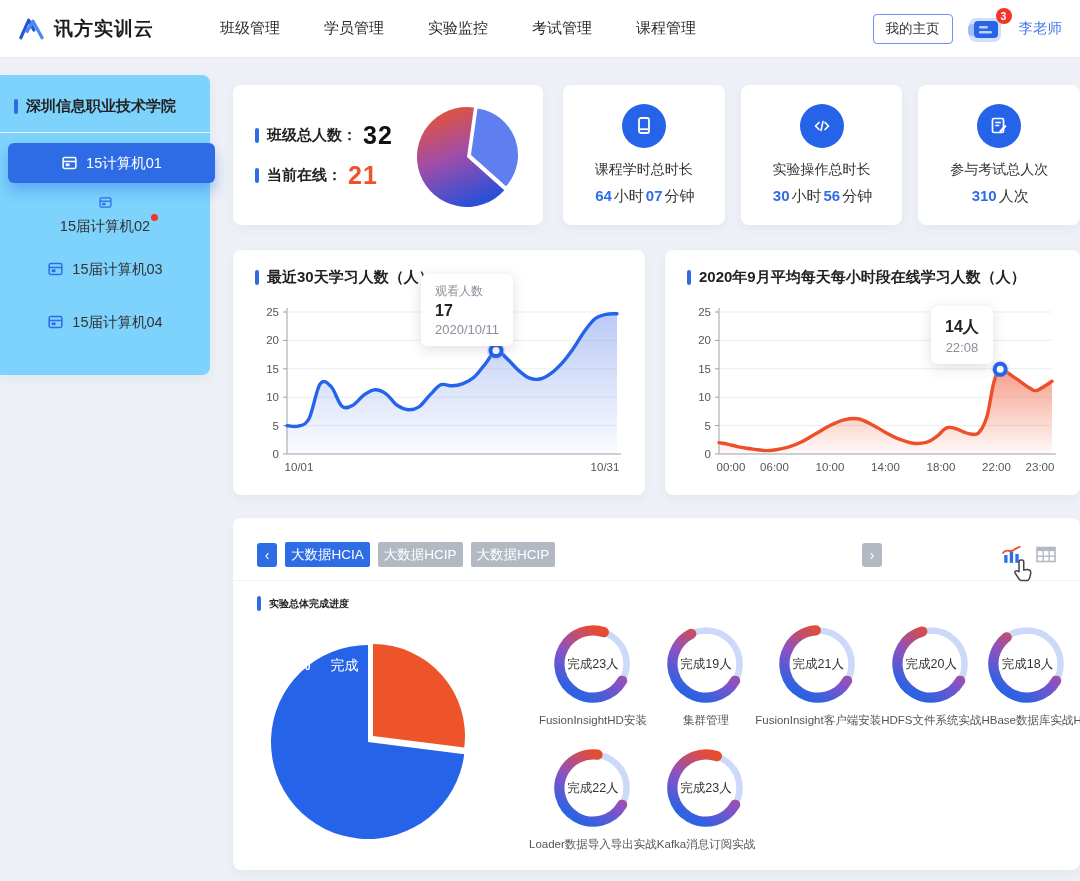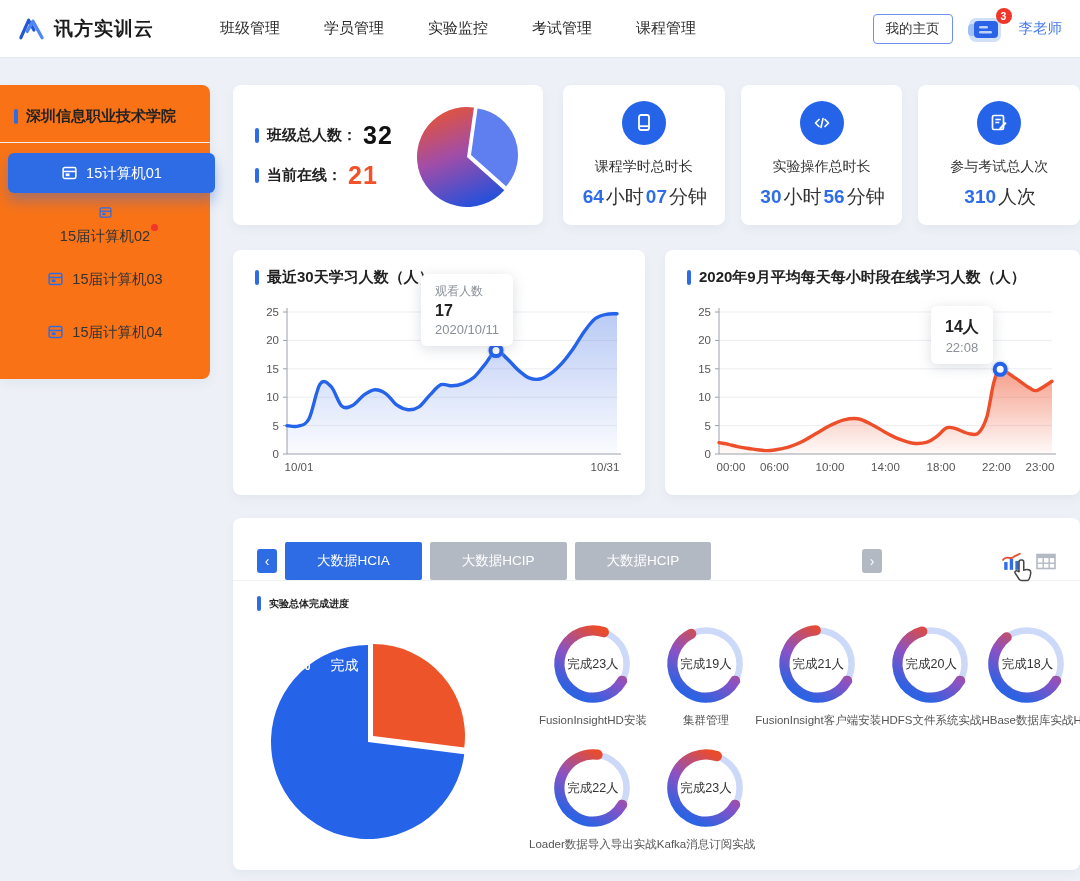--- a/index.html
+++ b/index.html
@@ -20,22 +20,22 @@
   .header-right{margin-left:auto;display:flex;align-items:center;gap:14px;}
   .home-btn{border:1px solid #6d93ee;border-radius:4px;background:#fff;color:#333;
     font-size:13.5px;padding:5px 12px;cursor:pointer;font-family:inherit;}
   .avatar-wrap{position:relative;width:38px;height:30px;}
   .badge{position:absolute;top:-6px;right:-7px;min-width:16px;height:16px;border-radius:8px;
     background:#f0352b;color:#fff;font-size:10.5px;line-height:16px;text-align:center;font-weight:bold;}
   .user-name{color:#4a7bea;font-size:14.5px;}
   
   .card{background:#fff;border-radius:8px;box-shadow:0 4px 10px rgba(40,70,140,.05);box-sizing:border-box;}
   
-  .sidebar{position:absolute;left:0;top:85px;width:210px;background:#f97316;
-    border-radius:0 8px 8px 0;box-shadow:0 4px 12px rgba(40,70,140,.06);padding-bottom:14px;}
+  .sidebar{position:absolute;left:0;top:75px;width:210px;background:#7dd3fc;
+    border-radius:0 8px 8px 0;box-shadow:0 4px 12px rgba(40,70,140,.06);padding-bottom:20px;}
   .school{display:flex;align-items:center;padding:22px 14px 16px 14px;
     font-size:15px;font-weight:bold;color:#222;}
   .sidebar-divider{height:1px;background:#efefef;margin:0;}
   .side-item{position:relative;display:flex;align-items:center;justify-content:center;gap:8px;
     height:40px;margin:13px 0;font-size:14.5px;color:#333;cursor:pointer;}
   .side-item .lbl{position:relative;}
   .side-item.active{background:#2e6ce6;color:#fff;border-radius:6px;
     margin:10px 0 10px 8px;width:207px;box-shadow:0 8px 14px rgba(46,108,230,.38);}
   .red-dot{position:absolute;top:-3px;right:-8px;width:7px;height:7px;border-radius:50%;background:#f0352b;}
   
@@ -44,21 +44,21 @@
   .stats-card{width:310px;height:140px;display:flex;align-items:center;padding:0 18px 0 22px;}
   .stats-lines{flex:1;}
   .stat-line{display:flex;align-items:center;margin:11px 0;}
   .tbar{width:4px;height:15px;background:#2e6ce6;border-radius:2px;margin-right:8px;flex:none;}
   .stat-label{font-size:15px;font-weight:bold;color:#222;}
   .stat-value{font-size:25px;font-weight:bold;color:#111;margin-left:6px;letter-spacing:1px;}
   .stat-value.orange{color:#f2512a;}
   .metric-card{flex:1;height:140px;display:flex;flex-direction:column;align-items:center;justify-content:center;}
   .metric-icon{width:44px;height:44px;border-radius:50%;background:#2563e8;display:flex;align-items:center;justify-content:center;}
   .metric-title{font-size:14px;color:#333;margin-top:13px;}
-  .metric-value{font-size:19px;color:#333;margin-top:8px;}
+  .metric-value{font-size:15px;color:#333;margin-top:8px;}
   .metric-value .num{color:#2f6de8;font-weight:bold;margin:0 2px;}
   
   .row2{position:absolute;top:165px;left:0;width:847px;height:245px;display:flex;gap:20px;}
   .chart-card{height:245px;position:relative;padding:18px 22px;box-sizing:border-box;}
   .chart-card.left{width:412px;}
   .chart-card.right{flex:1;}
   .chart-title{display:flex;align-items:center;font-size:15px;font-weight:bold;color:#222;}
   .chart-svg{position:absolute;left:22px;top:52px;}
   .tooltip{position:absolute;background:#fff;border-radius:6px;box-shadow:0 3px 14px rgba(60,70,100,.18);
     padding:9px 14px;z-index:4;}
@@ -67,21 +67,21 @@
   .tt-date{font-size:13px;color:#8a8f99;margin-top:2px;}
   .tooltip.center{text-align:center;}
   
   .row3{position:absolute;top:433px;left:0;width:847px;height:352px;}
   .bottom-card{width:847px;height:352px;position:relative;}
   .tabs-row{position:absolute;top:24px;left:24px;right:24px;display:flex;align-items:center;gap:8px;}
   .tab-arrow{width:20px;height:24px;border:none;border-radius:3px;color:#fff;font-size:14px;
     display:flex;align-items:center;justify-content:center;cursor:pointer;padding:0;font-family:inherit;}
   .tab-arrow.blue{background:#2e6ce6;}
   .tab-arrow.gray{background:#b3b9c3;}
-  .tab{height:38px;padding:0 32px;border:none;border-radius:2px;font-size:13.5px;color:#fff;
+  .tab{height:25px;padding:0 6px;border:none;border-radius:2px;font-size:13.5px;color:#fff;
     background:#b3b9c3;cursor:pointer;white-space:nowrap;font-family:inherit;}
   .tab.active{background:#2e6ce6;}
   .tabs-spacer{flex:1;}
   .view-icons{display:flex;align-items:center;gap:14px;margin-left:112px;}
   .tabs-underline{position:absolute;top:62px;left:0;right:0;height:1px;background:#f1f2f5;}
   .section-title{position:absolute;top:78px;left:24px;display:flex;align-items:center;
     font-size:10px;font-weight:bold;color:#222;}
   .big-pie{position:absolute;left:30px;top:116px;width:214px;height:214px;}
   .big-pie-label{position:absolute;left:34px;top:128px;color:#fff;display:flex;align-items:baseline;white-space:nowrap;}
   .bp-num{font-size:27px;font-weight:bold;}

